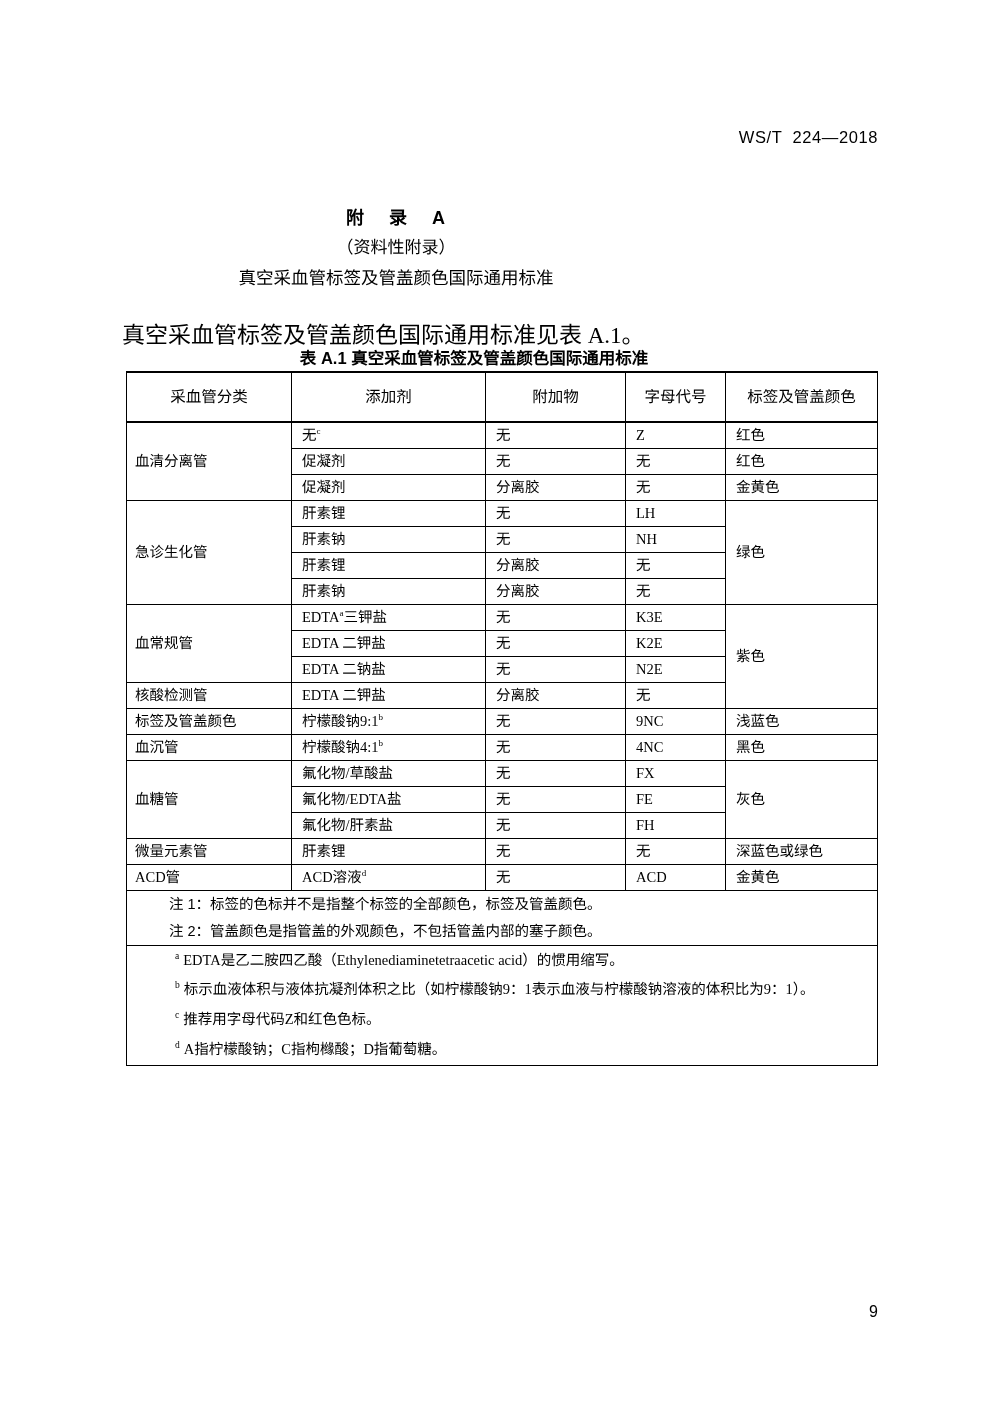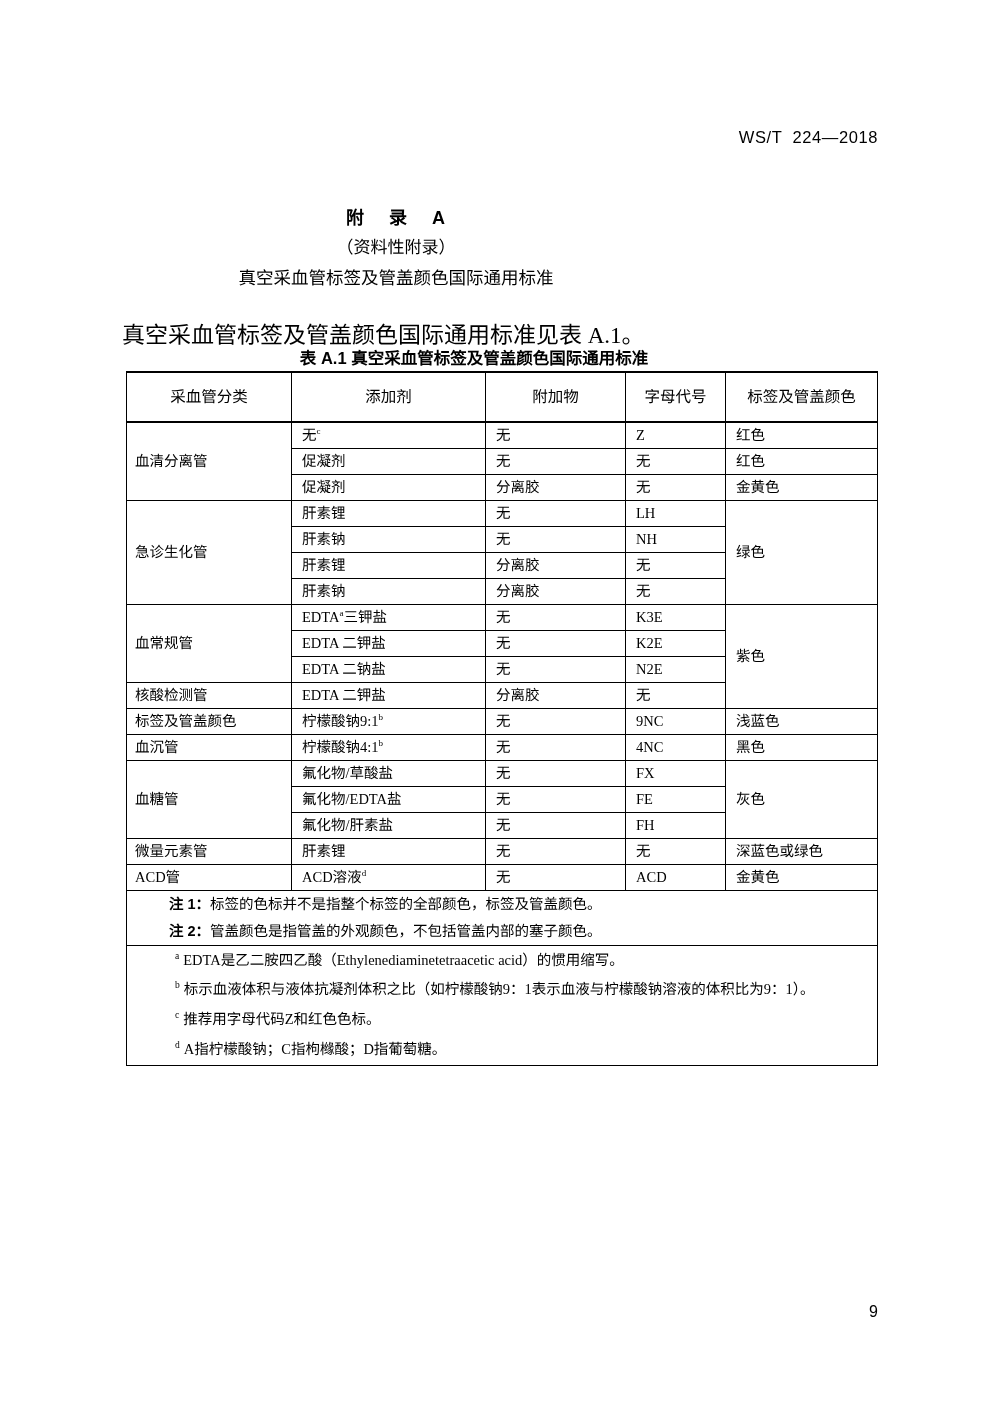--- a/index.html
+++ b/index.html
@@ -132,21 +132,21 @@
     border-bottom: 2.5px solid #000;
     height: auto;
   }
   .note-line {
     font-size: 14.5px;
     font-family: "Liberation Sans", "DejaVu Sans", sans-serif;
     padding: 3px 0 3px 34px;
     line-height: 1.45;
     white-space: nowrap;
   }
-  .note-line b { font-weight: bold; }
+  .note-line b { font-weight: normal; }
 
   
   td.foot-cell {
     padding: 10px 0 14px 0;
     height: auto;
     border-top: none;
   }
   .foot-line {
     font-size: 14.5px;
     font-family: "Liberation Serif", "DejaVu Serif", serif;

